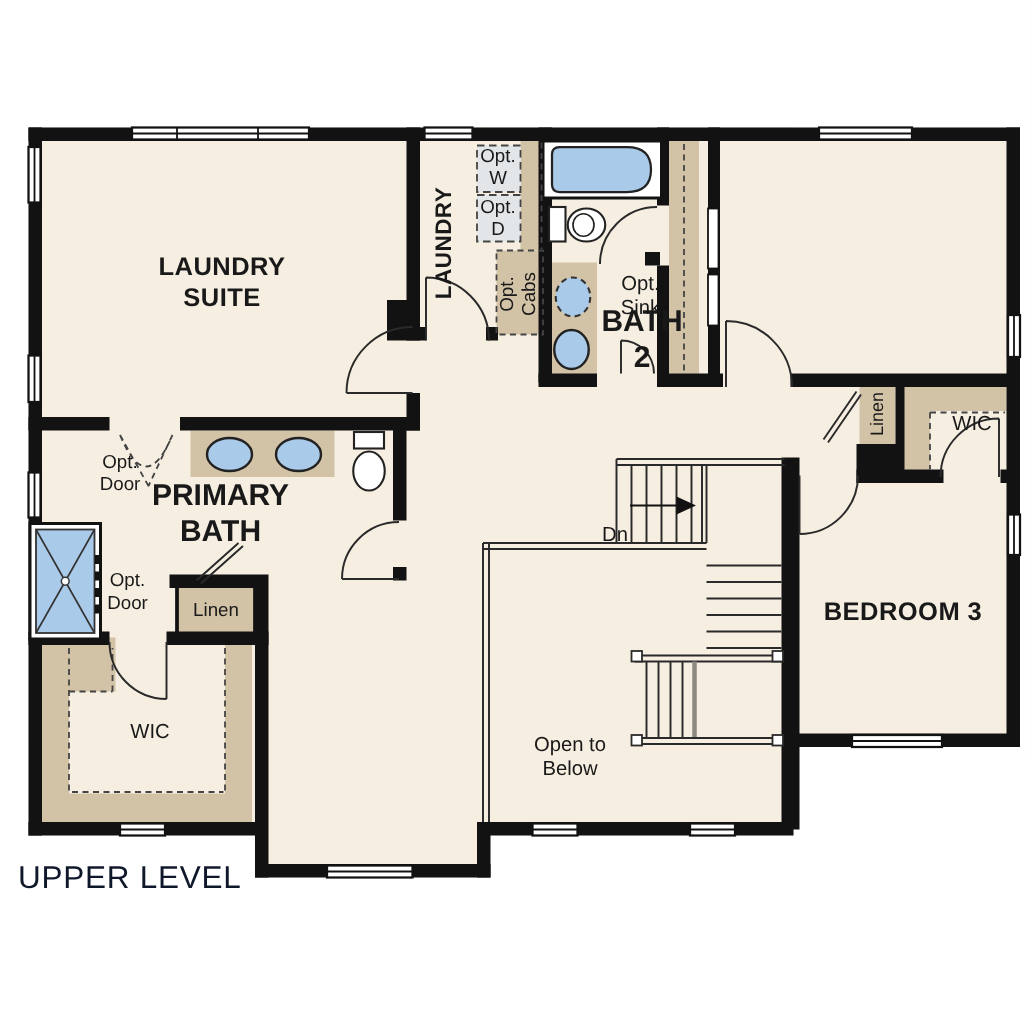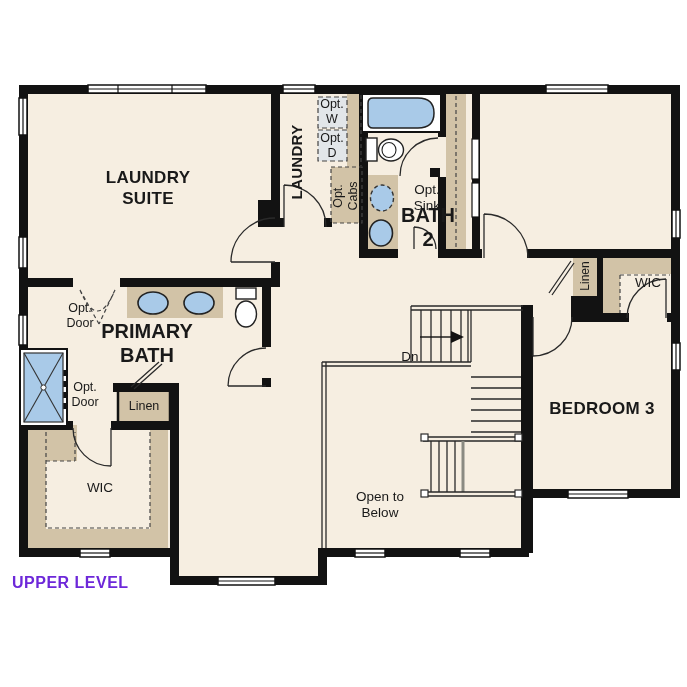--- a/index.html
+++ b/index.html
@@ -6,21 +6,21 @@
   #plan{position:relative;width:687px;height:687px;background:#ffffff;overflow:hidden;
         font-family:"Liberation Sans", sans-serif;}
   #plan svg{position:absolute;left:0;top:0;}
   .lbl{position:absolute;transform:translate(-50%,-50%);text-align:center;color:#191919;
        line-height:1.22;white-space:pre-line;}
   .lbl.vert{transform:translate(-50%,-50%) rotate(-90deg);}
   .room{font-weight:bold;font-size:17px;letter-spacing:.3px;}
   .room-sm{font-weight:bold;font-size:20px;}
   .ann{font-size:12.5px;}
   .ann-13{font-size:13.5px;padding-left:12px;}
-  .level{position:absolute;font-weight:bold;font-size:16px;letter-spacing:.5px;color:#6d28d9;white-space:nowrap;}
+  .level{position:absolute;font-weight:normal;font-size:21px;letter-spacing:.5px;color:#0f172a;white-space:nowrap;}
 </style>
 </head>
 <body>
 
 <div id="plan">
 <svg width="687" height="687" viewBox="0 0 687 687">
 
   <g fill="#f6eee1">
     <rect x="19" y="85" width="661" height="413"></rect>
     <rect x="19" y="85" width="151" height="472"></rect>

